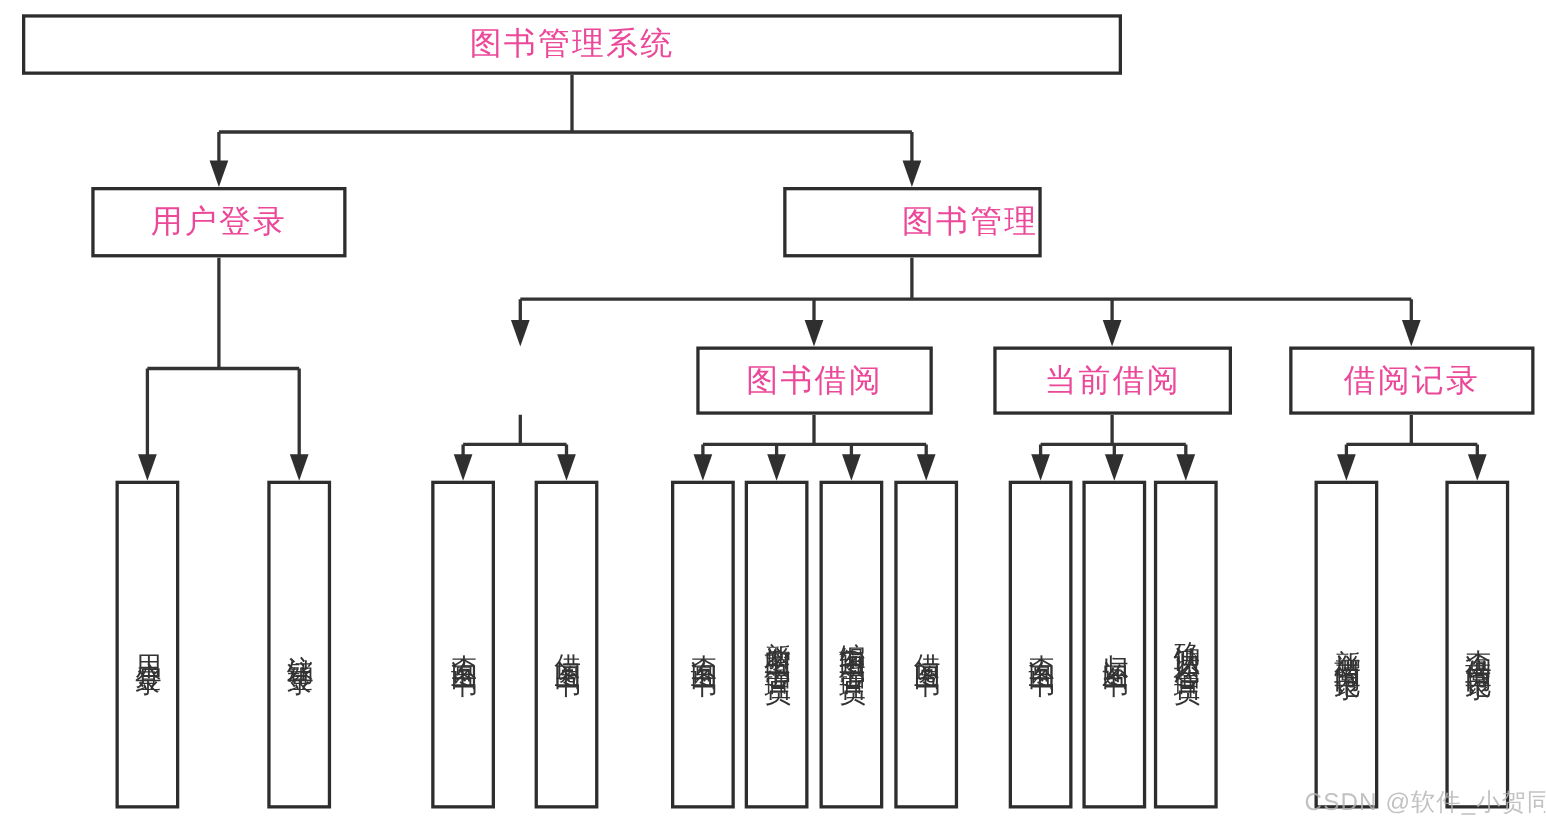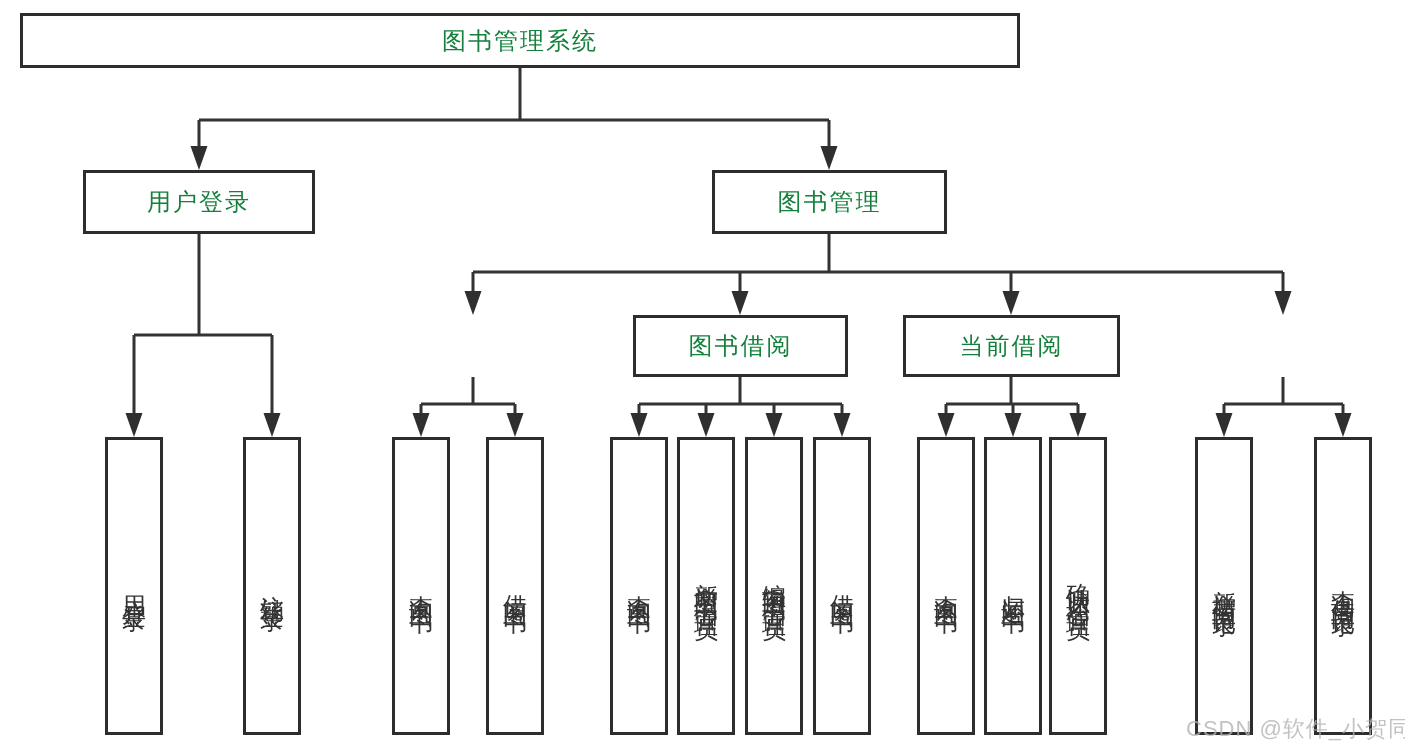--- a/index.html
+++ b/index.html
@@ -24,22 +24,22 @@
   
   .hbox {
     position: absolute;
     border: 3px solid #2d2d2d;
     background: #ffffff;
     display: flex;
     align-items: center;
     justify-content: center;
   }
   .hlabel {
-    color: #15803d;
-    font-size: 24px;
+    color: #ec4899;
+    font-size: 29px;
     letter-spacing: 2px;
     white-space: nowrap;
     line-height: 1;
   }
 
   
   .vbox {
     position: absolute;
     top: 437px;
     width: 58px;
@@ -108,29 +108,32 @@
     </g>
   </svg>
 
   <div class="hbox" style="left:20px; top:13px; width:1000px; height:55px;">
     <span class="hlabel">图书管理系统</span>
   </div>
 
   <div class="hbox" style="left:83px; top:170px; width:232px; height:64px;">
     <span class="hlabel">用户登录</span>
   </div>
-  <div class="hbox" style="left:712px; top:170px; width:235px; height:64px;">
+  <div class="hbox" style="left:712px; top:170px; width:235px; height:64px;justify-content:flex-end;">
     <span class="hlabel">图书管理</span>
   </div>
 
   <div class="hbox" style="left:903px; top:315px; width:217px; height:62px;">
     <span class="hlabel">当前借阅</span>
   </div>
   <div class="hbox" style="left:633px; top:315px; width:215px; height:62px;">
     <span class="hlabel">图书借阅</span>
+  </div>
+  <div class="hbox" style="left:1172px; top:315px; width:223px; height:62px;">
+    <span class="hlabel">借阅记录</span>
   </div>
 
   <div class="vbox" style="left:105px;">
     <span class="vlabel">用户登录</span>
   </div>
   <div class="vbox" style="left:243px;">
     <span class="vlabel">注销登录</span>
   </div>
 
   <div class="vbox" style="left:392px;">

